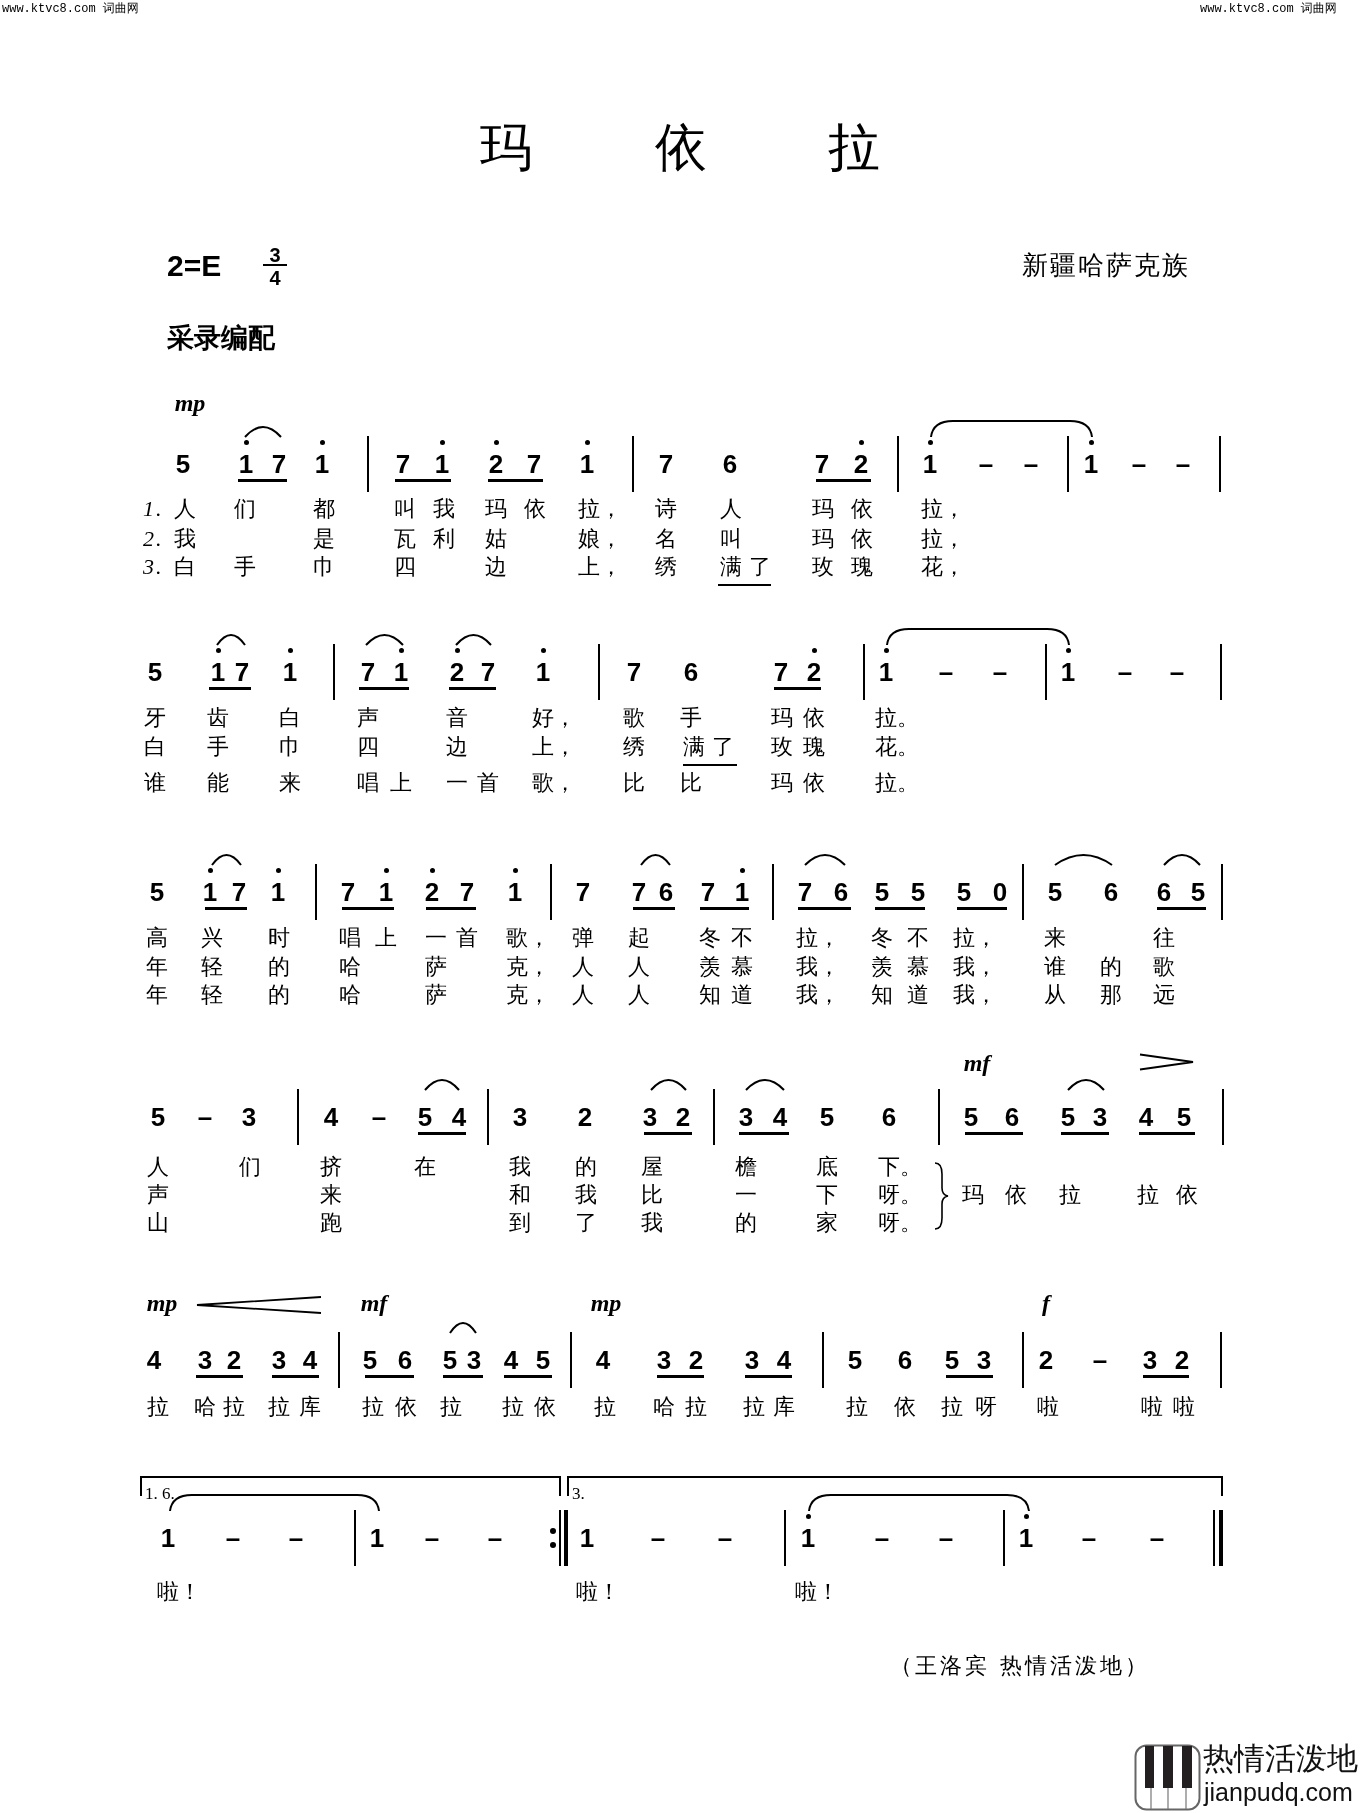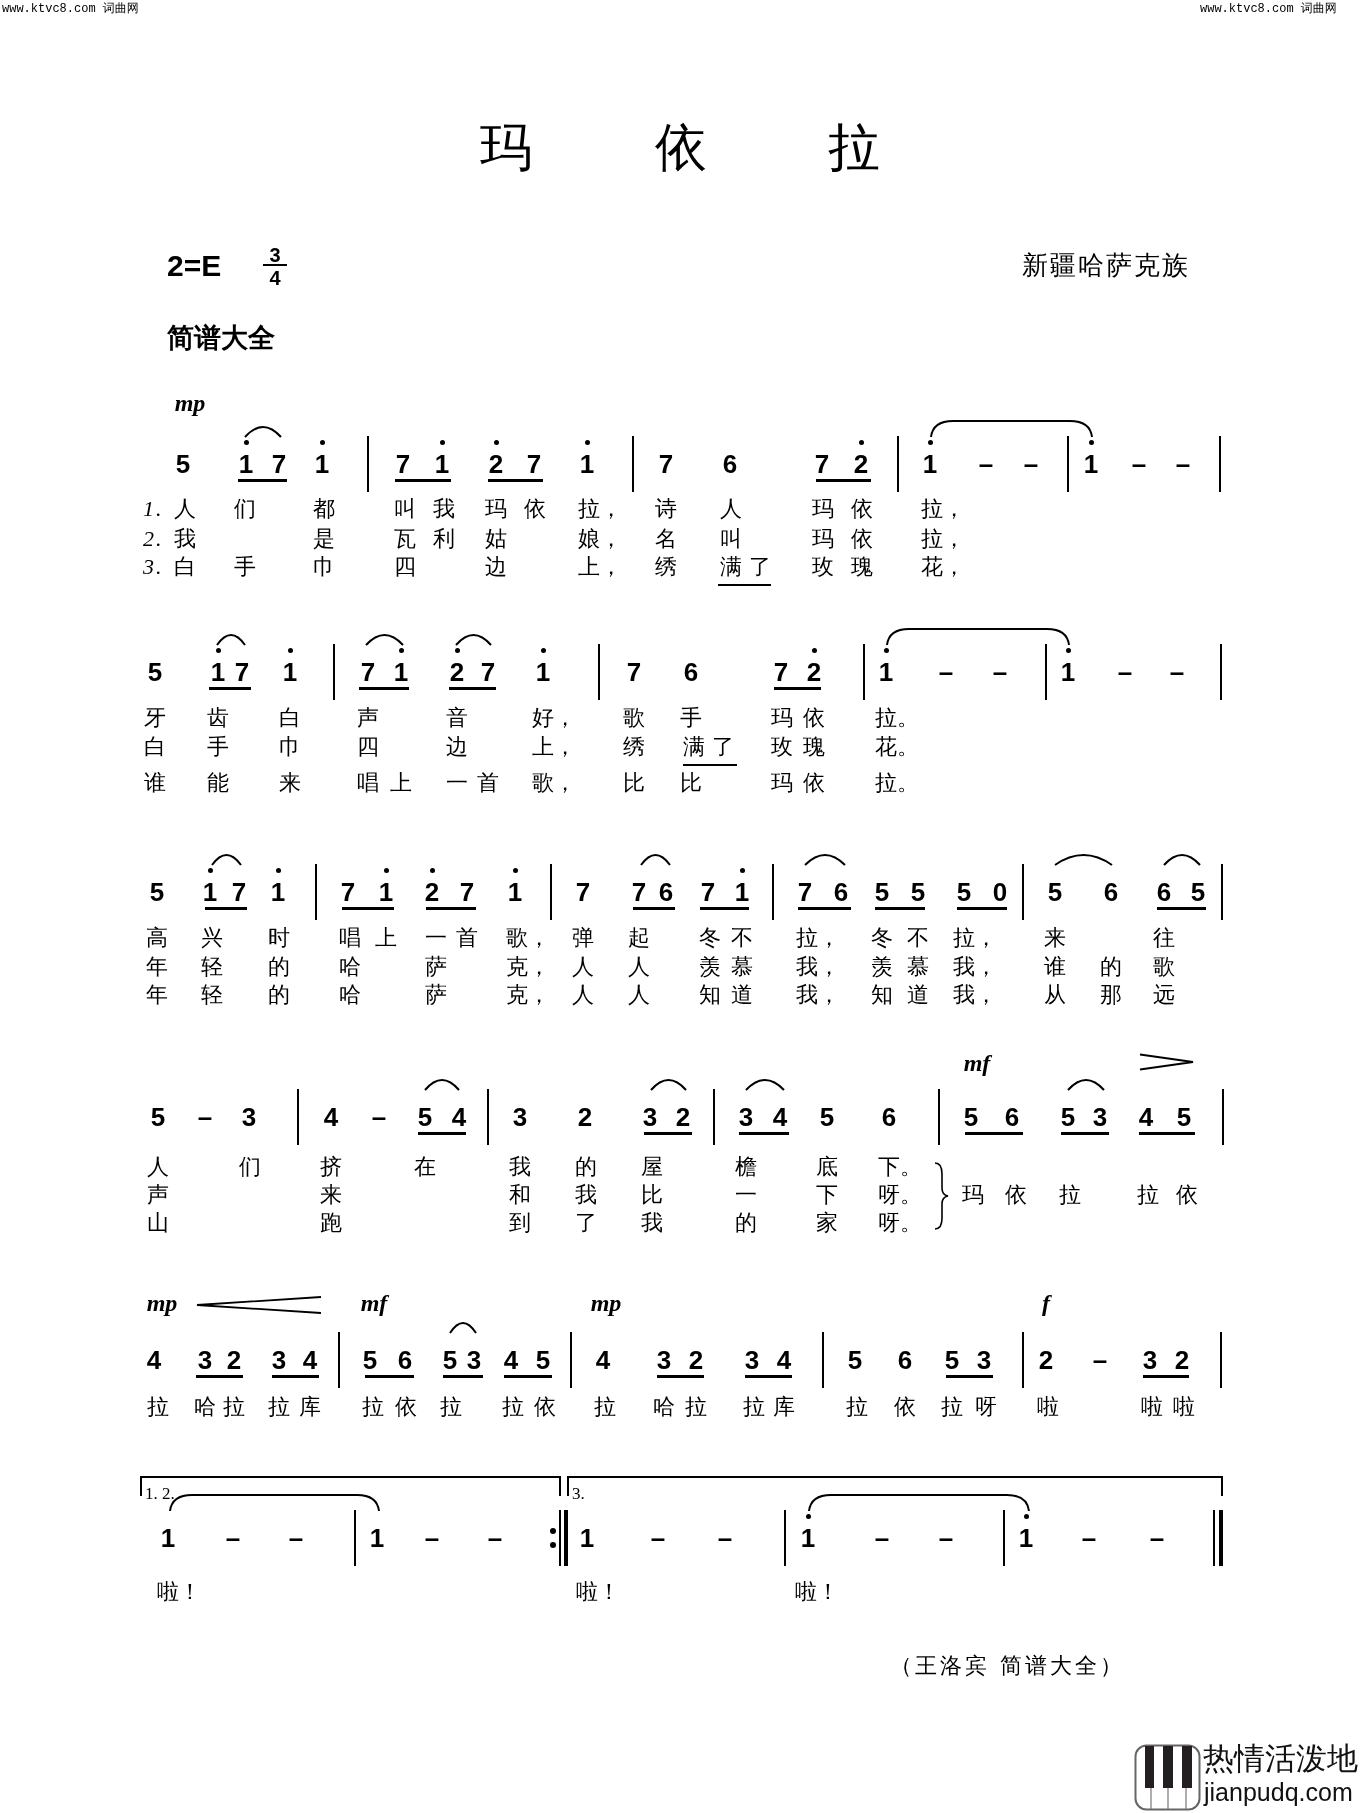--- a/index.html
+++ b/index.html
@@ -41,21 +41,21 @@
   <span class="title-char" style="left:854px">拉</span>
 </div>
 
 <div class="key-sig">2=E</div>
 <div>
   <span class="ts-num" style="top:245px">3</span>
   <span class="ts-line"></span>
   <span class="ts-num" style="top:268px">4</span>
 </div>
 <div class="origin">新疆哈萨克族</div>
-<div class="tempo">简谱大全</div>
+<div class="tempo">采录编配</div>
 
 <div id="score">
     <div class="">
       <div class="dyn" style="left: 190px; top: 403px;">mp</div>
       <div class="note" style="left: 183px; top: 449px;">5</div>
       <div class="note hi" style="left: 246px; top: 449px;">1</div>
       <div class="note" style="left: 279px; top: 449px;">7</div>
       <div class="note hi" style="left: 322px; top: 449px;">1</div>
       <div class="note" style="left: 403px; top: 449px;">7</div>
       <div class="note hi" style="left: 442px; top: 449px;">1</div>
@@ -431,21 +431,21 @@
       <div class="note" style="left: 1157px; top: 1523px;">–</div>
       <div class="bar" style="left: 354px; top: 1510px; height: 56px;"></div>
       <div class="rdot" style="left: 550px; top: 1528px;"></div>
       <div class="rdot" style="left: 550px; top: 1542px;"></div>
       <div class="bar" style="left: 559px; top: 1510px; height: 56px;"></div>
       <div class="bar thick" style="left: 564px; top: 1510px; height: 56px;"></div>
       <div class="bar" style="left: 784px; top: 1510px; height: 56px;"></div>
       <div class="bar" style="left: 1003px; top: 1510px; height: 56px;"></div>
       <div class="bar" style="left: 1213px; top: 1510px; height: 56px;"></div>
       <div class="bar thick" style="left: 1219px; top: 1510px; height: 56px;"></div>
-      <div class="volta-label" style="left: 145px; top: 1485px;">1. 2.</div>
+      <div class="volta-label" style="left: 145px; top: 1485px;">1. 6.</div>
       <div class="volta-label" style="left: 572px; top: 1485px;">3.</div>
       <div class="lyr" style="left: 157px; top: 1579px;">啦！</div>
       <div class="lyr" style="left: 576px; top: 1579px;">啦！</div>
       <div class="lyr" style="left: 795px; top: 1579px;">啦！</div>
     </div>
   </div>
 <svg id="overlay" width="1360" height="1813" viewBox="0 0 1360 1813">
     <path d="M245 437 Q263 417 281 437" fill="none" stroke="#000" stroke-width="2"></path>
     <path d="M931 437 Q933 421 953 421 L1070 421 Q1090 421 1092 437" fill="none" stroke="#000" stroke-width="2"></path>
     <path d="M217 645 Q231 625 245 645" fill="none" stroke="#000" stroke-width="2"></path>
@@ -464,21 +464,21 @@
     <path d="M1140 1054.5 L1193 1062 L1140 1069.5" fill="none" stroke="#000" stroke-width="1.8"></path>
     <path d="M935 1163 Q942 1163 942 1174 L942 1188 Q942 1195 948 1196 Q942 1197 942 1204 L942 1218 Q942 1229 935 1229" fill="none" stroke="#000" stroke-width="1.6"></path>
     <path d="M450 1333 Q463 1313 476 1333" fill="none" stroke="#000" stroke-width="2"></path>
     <path d="M321 1297 L197 1305 L321 1313" fill="none" stroke="#000" stroke-width="1.8"></path>
     <path d="M170 1511 Q172 1495 192 1495 L357 1495 Q377 1495 379 1511" fill="none" stroke="#000" stroke-width="2"></path>
     <path d="M809 1511 Q811 1495 831 1495 L1007 1495 Q1027 1495 1029 1511" fill="none" stroke="#000" stroke-width="2"></path>
     <path d="M141 1496 L141 1477 L560 1477 L560 1496" fill="none" stroke="#000" stroke-width="2"></path>
     <path d="M568 1496 L568 1477 L1222 1477 L1222 1496" fill="none" stroke="#000" stroke-width="2"></path>
   </svg>
 
-<div class="credits">（王洛宾 简谱大全）</div>
+<div class="credits">（王洛宾 热情活泼地）</div>
 
 <svg class="logo-icon" width="68" height="68" viewBox="0 0 68 68">
   <rect x="1.5" y="1.5" width="64" height="64" rx="11" fill="#fff" stroke="#666" stroke-width="2"></rect>
   <rect x="11" y="2" width="9" height="42" fill="#231f20"></rect>
   <rect x="29" y="2" width="10" height="42" fill="#231f20"></rect>
   <rect x="48" y="2" width="10" height="42" fill="#231f20"></rect>
   <line x1="17" y1="44" x2="17" y2="65" stroke="#777" stroke-width="1.2"></line>
   <line x1="34" y1="44" x2="34" y2="65" stroke="#777" stroke-width="1.2"></line>
   <line x1="52" y1="44" x2="52" y2="65" stroke="#777" stroke-width="1.2"></line>
 </svg>

